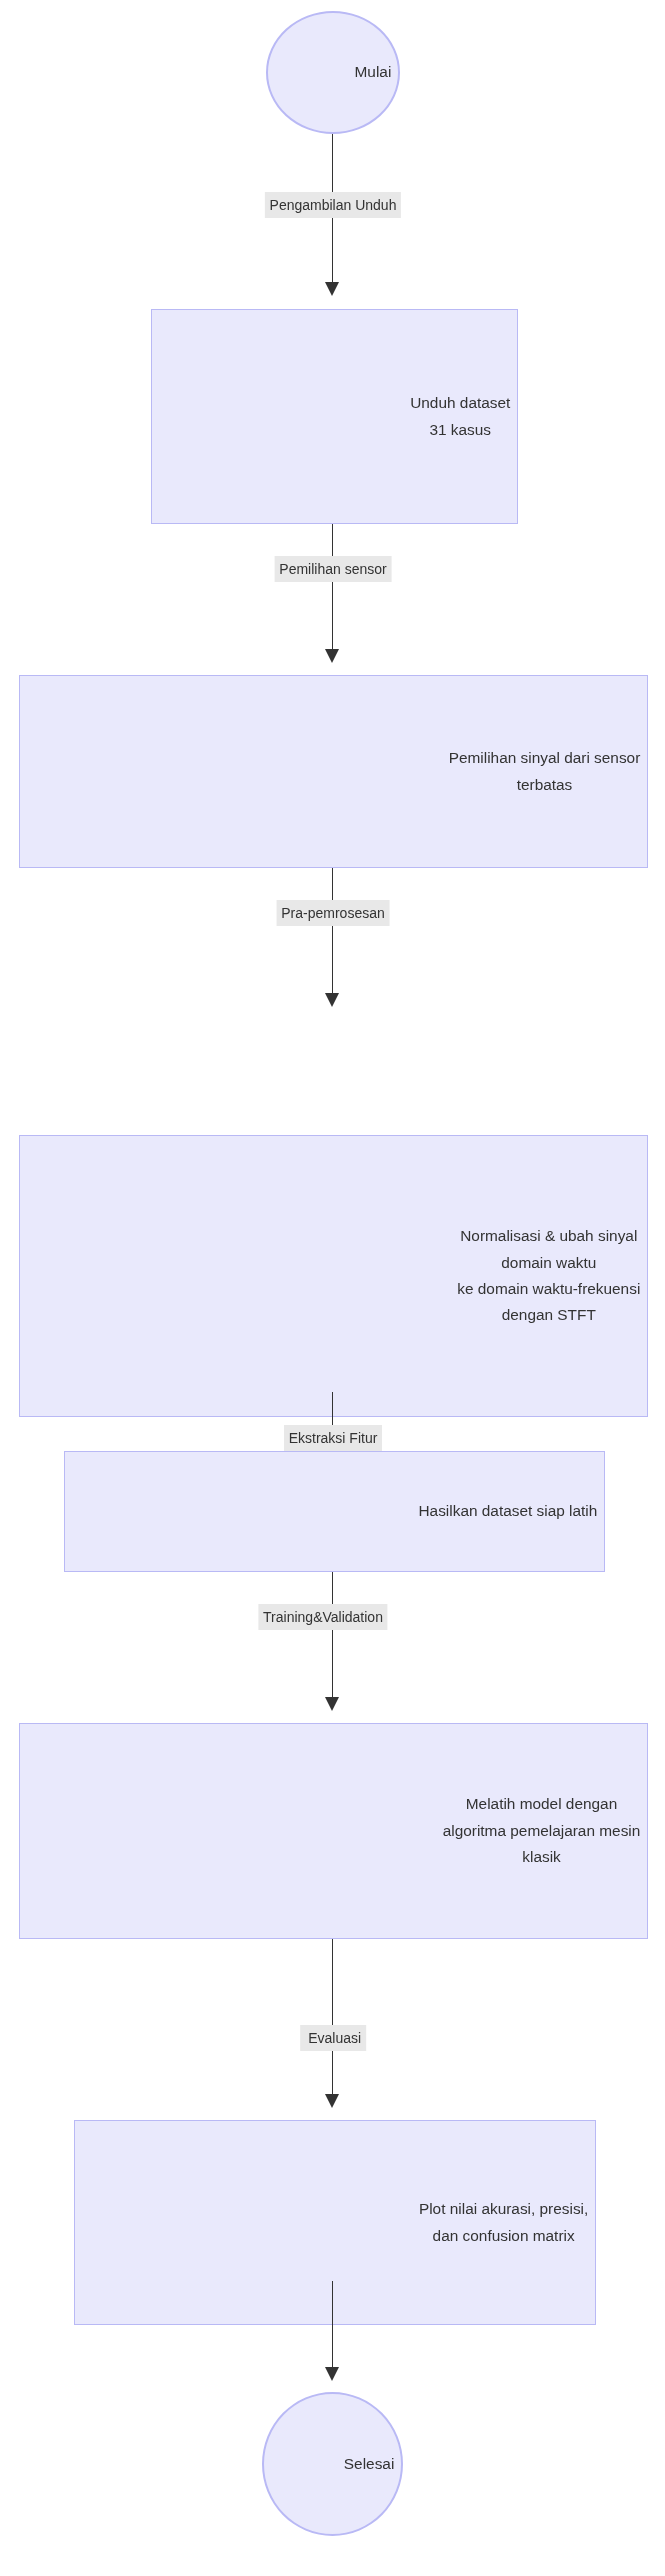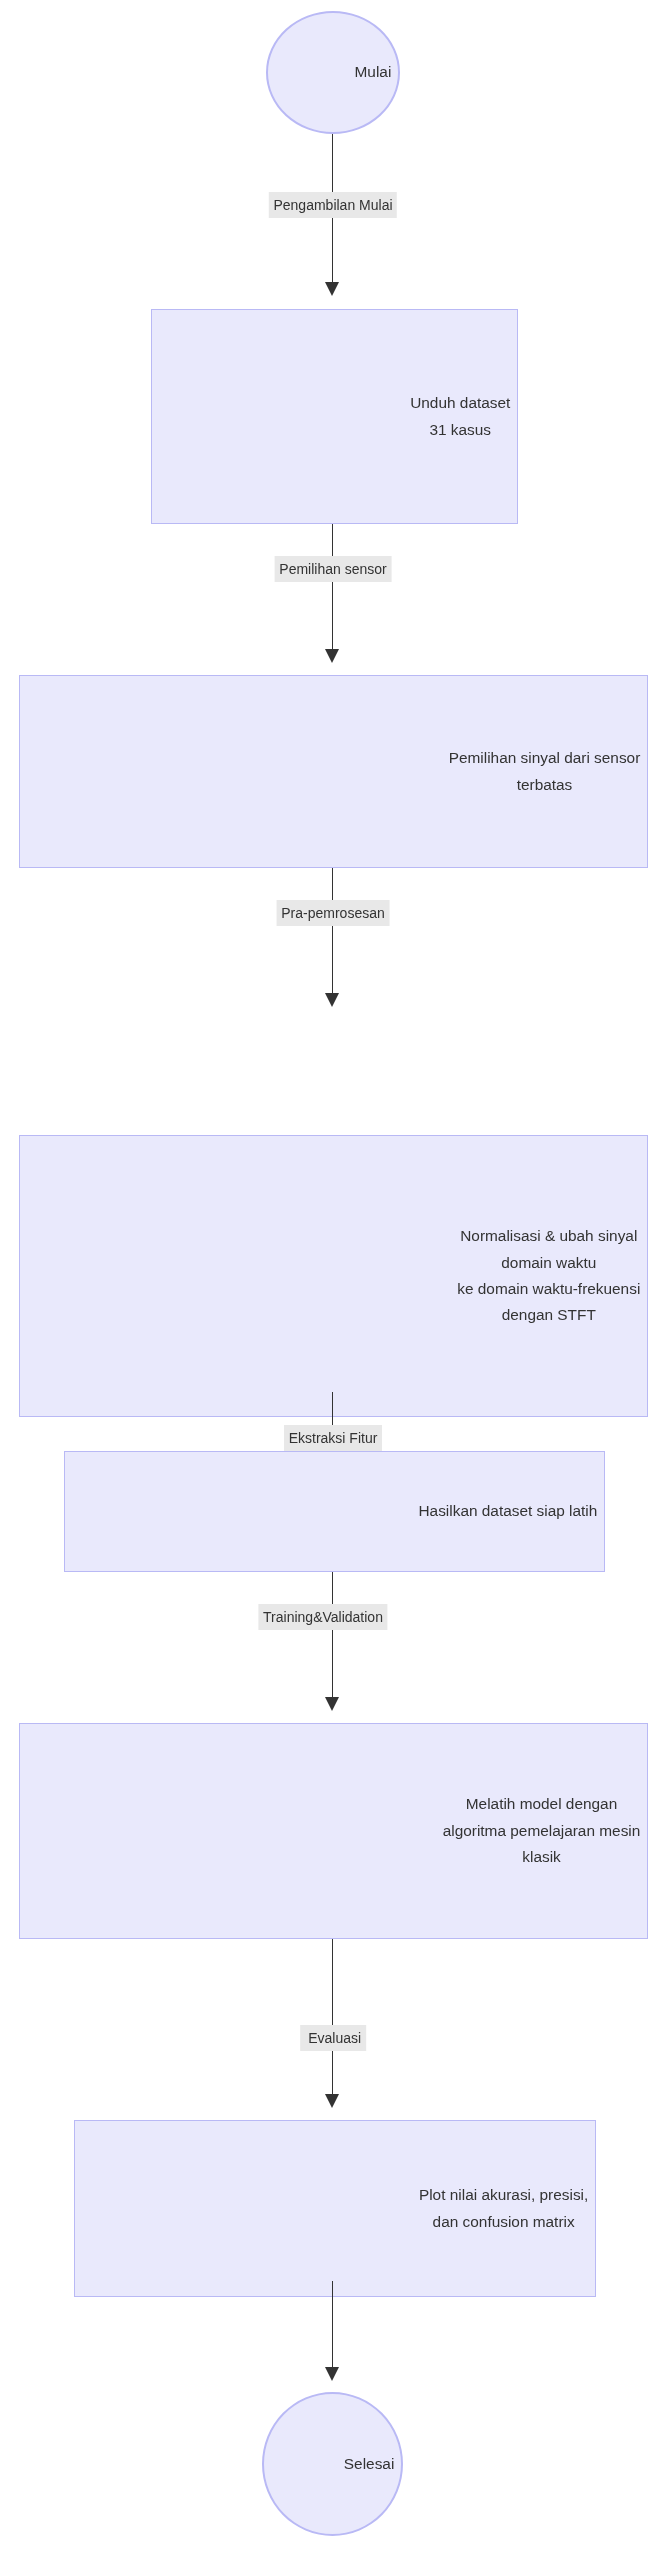--- a/index.html
+++ b/index.html
@@ -79,21 +79,21 @@
 <body>
 
 <div id="flow-root">
 
   <div class="node terminal" style="left:266px; top:10.7px; width:134px; height:123px;">
     <span class="node-text">Mulai</span>
   </div>
 
   <div class="edge-line" style="left:332px; top:134px; height:149px;"></div>
   <div class="edge-head" style="left:325px; top:282px;"></div>
-  <div class="edge-label" style="left:333px; top:192px;">Pengambilan Mulai</div>
+  <div class="edge-label" style="left:333px; top:192px;">Pengambilan Unduh</div>
 
   <div class="node" style="left:151px; top:309px; width:367px; height:215px;">
     <span class="node-text">Unduh dataset
 31 kasus</span>
   </div>
 
   <div class="edge-line" style="left:332px; top:524px; height:126px;"></div>
   <div class="edge-head" style="left:325px; top:649px;"></div>
   <div class="edge-label" style="left:333px; top:556px;">Pemilihan sensor</div>
 
@@ -128,21 +128,21 @@
   <div class="node" style="left:19px; top:1723px; width:629px; height:216px;">
     <span class="node-text">Melatih model dengan
 algoritma pemelajaran mesin
 klasik</span>
   </div>
 
   <div class="edge-line" style="left:332px; top:1939px; height:156px;"></div>
   <div class="edge-head" style="left:325px; top:2094px;"></div>
   <div class="edge-label" style="left:333px; top:2025px;padding-left:8px;">Evaluasi</div>
 
-  <div class="node" style="left:74px; top:2120px; width:522px; height:177px;">
+  <div class="node" style="left:74px; top:2120px; width:522px; height:205px;">
     <span class="node-text">Plot nilai akurasi, presisi,
 dan confusion matrix</span>
   </div>
 
   <div class="edge-line" style="left:332px; top:2281px; height:87px;"></div>
   <div class="edge-head" style="left:325px; top:2367px;"></div>
 
   <div class="node terminal" style="left: 262px; top: 2392px; width: 141px; height: 144px;">
       <span class="node-text">Selesai</span>
     </div>

